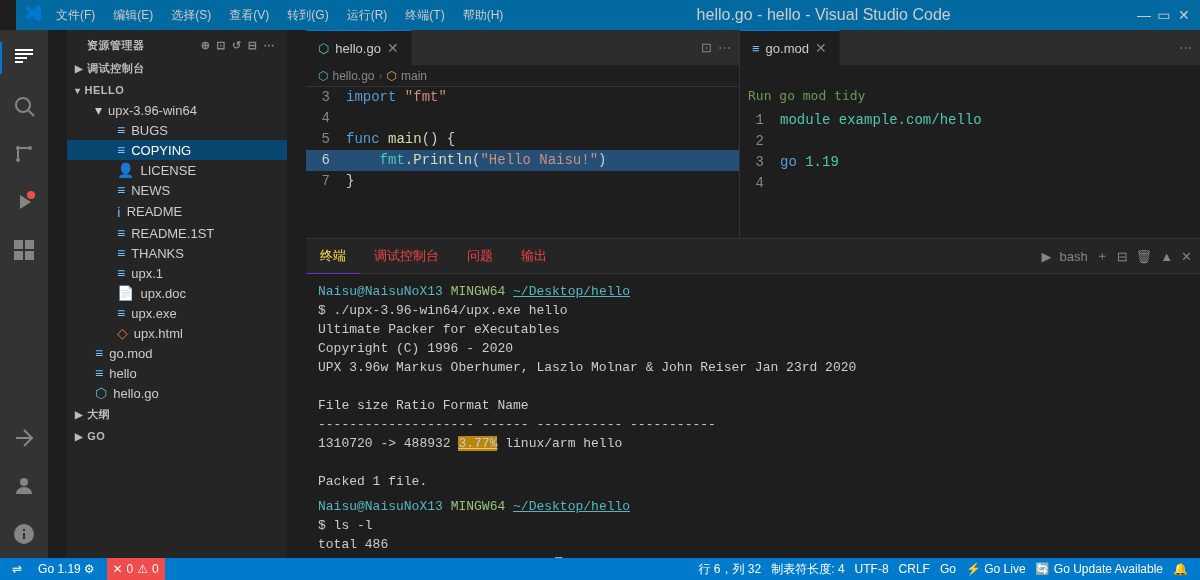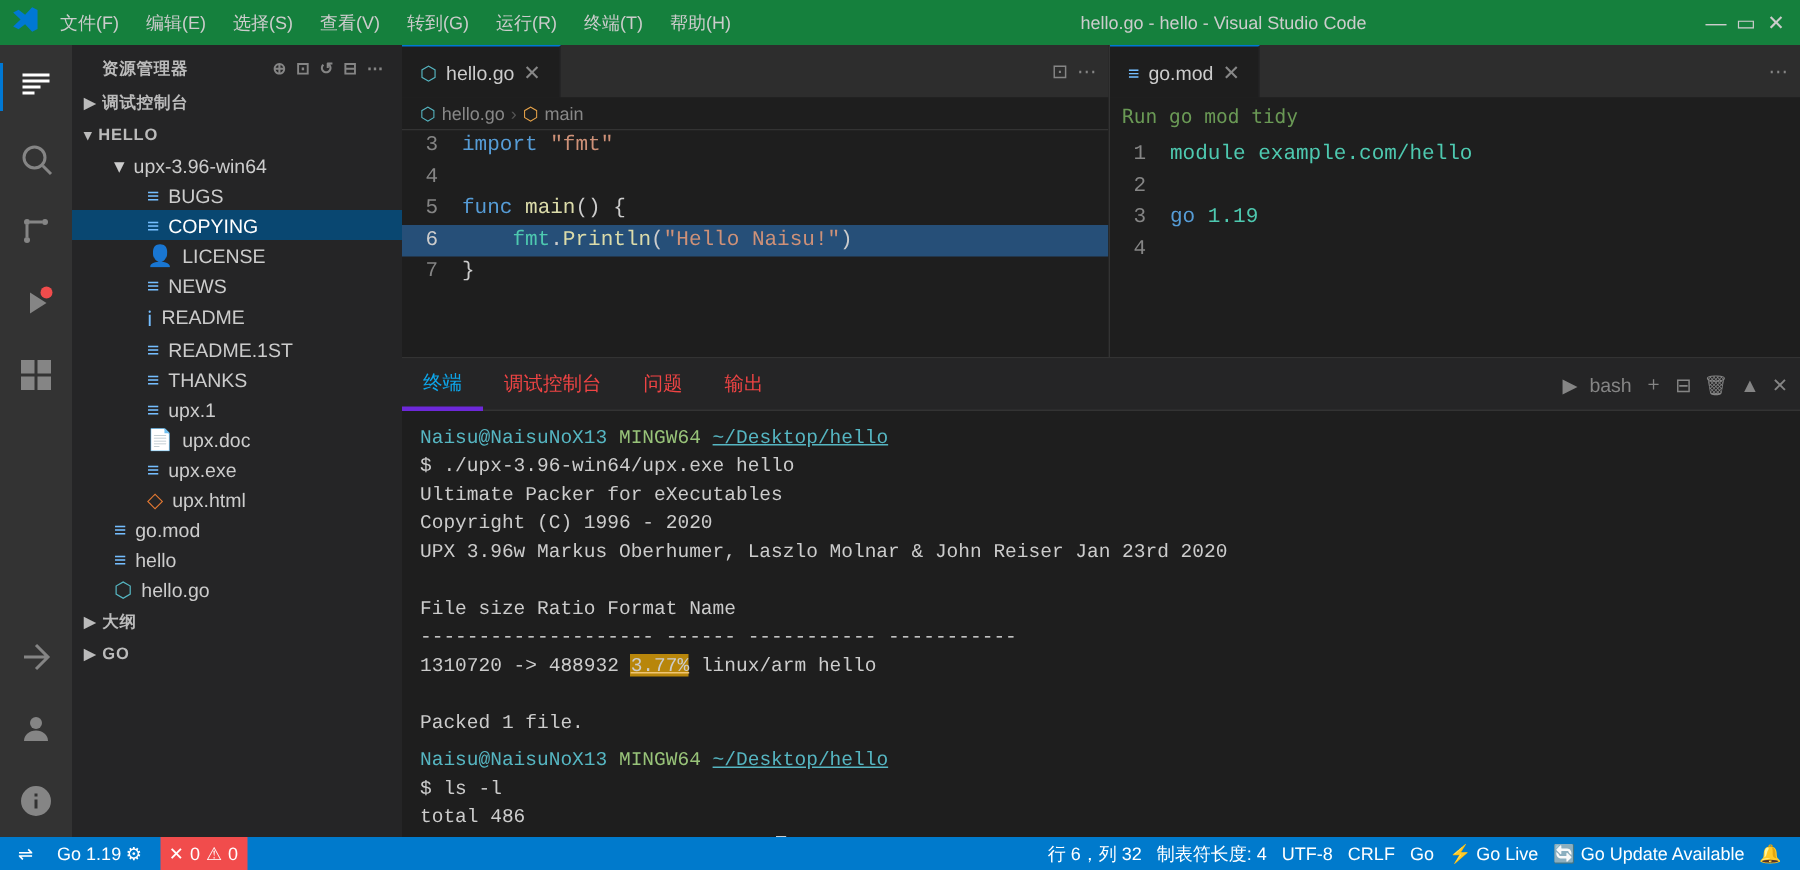--- a/index.html
+++ b/index.html
@@ -11,26 +11,27 @@
       font-size: 13px;
       background: #1e1e1e;
       color: #cccccc;
       display: flex;
       flex-direction: column;
     }
 
     
     .titlebar {
       height: 30px;
-      background: #15803d;
+      background: #0369a1;
       display: flex;
       align-items: center;
       justify-content: space-between;
       padding: 0 8px;
       flex-shrink: 0;
+      margin-left: 16px;
     }
     .titlebar-left {
       display: flex;
       align-items: center;
       gap: 6px;
     }
     .titlebar-logo {
       color: #0078d4;
       font-size: 16px;
       font-weight: bold;
@@ -39,21 +40,21 @@
       display: flex;
       gap: 2px;
     }
     .titlebar-menu span {
       padding: 2px 8px;
       color: #ccc;
       font-size: 12px;
       cursor: pointer;
     }
     .titlebar-center {
-      font-size: 12px;
+      font-size: 16px;
       color: #ccc;
       text-align: right;
     }
     .titlebar-right {
       display: flex;
       gap: 4px;
     }
     .titlebar-btn {
       width: 16px;
       height: 16px;
@@ -63,20 +64,21 @@
       font-size: 14px;
       color: #ccc;
       cursor: pointer;
     }
 
     
     .main-layout {
       display: flex;
       flex: 1;
       overflow: hidden;
+      gap: 19px;
     }
 
     
     .activity-bar {
       width: 48px;
       background: #333333;
       display: flex;
       flex-direction: column;
       align-items: center;
       padding-top: 4px;
@@ -308,22 +310,22 @@
       padding: 0 14px;
       height: 35px;
       display: flex;
       align-items: center;
       font-size: 13px;
       color: #ef4444;
       cursor: pointer;
       border-bottom: 1px solid transparent;
     }
     .terminal-tab.active {
-      color: #0ea5e9;
-      border-bottom: 3px solid #6d28d9;
+      color: #fde047;
+      border-bottom: 1px solid #6d28d9;
     }
     .terminal-tab-spacer { flex: 1; }
     .terminal-actions {
       display: flex;
       align-items: center;
       gap: 8px;
       padding: 0 8px;
       color: #858585;
       font-size: 13px;
     }
@@ -620,21 +622,21 @@
           <div class="tab active">
             <span style="color:#75beff;">≡</span>
             <span>go.mod</span>
             <span class="tab-close">✕</span>
           </div>
           <div class="tab-spacer"></div>
           <div class="tab-actions">
             <span>⋯</span>
           </div>
         </div>
-        <div class="code-editor go-mod-content" style="padding-top:3px;">
+        <div class="code-editor go-mod-content" style="padding-top:20px;">
           <div style="padding-left:8px; color:#6a9955; font-family:Consolas,monospace; font-size:13px; margin-bottom:4px;">Run go mod tidy</div>
           <div class="gomod-line">
             <span class="line-num">1</span>
             <span class="line-content gomod-text">module example.com/hello</span>
           </div>
           <div class="gomod-line">
             <span class="line-num">2</span>
             <span class="line-content"> </span>
           </div>
           <div class="gomod-line">

